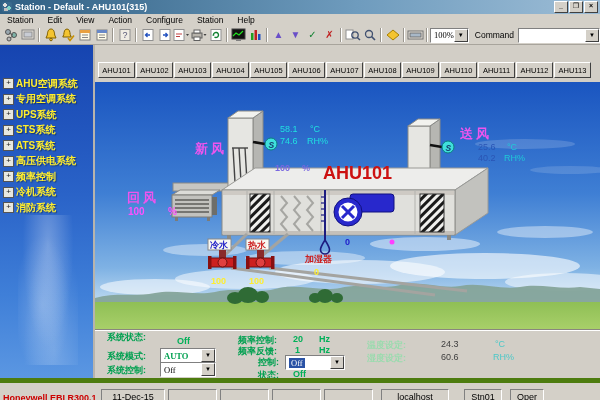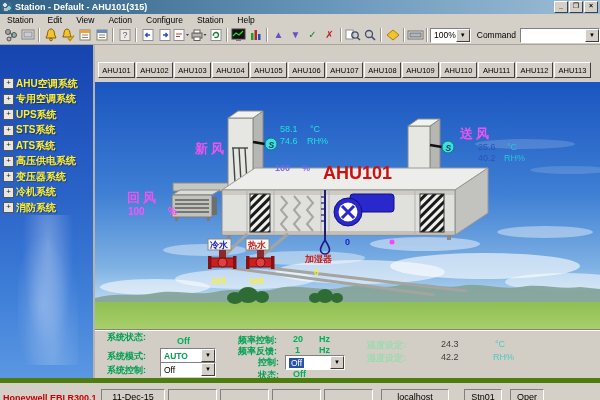--- a/index.html
+++ b/index.html
@@ -23,21 +23,21 @@
   .menubar{position:absolute;left:0;top:14px;width:600px;height:12px;background:#d4d0c8;
     display:flex;align-items:center;font-size:8.5px;}
   .menu-item{padding:0 7px;}
   
   .toolbar{position:absolute;left:0;top:26px;width:600px;height:19px;background:#d4d0c8;
     border-bottom:1px solid #a8a49c;display:flex;align-items:center;padding-left:2px;box-sizing:border-box;}
   .tbtn{width:17px;height:16px;display:flex;align-items:center;justify-content:center;flex:none;}
   .tsep{width:1px;height:14px;background:#9a968e;border-right:1px solid #fff;margin:0 2px;flex:none;}
   .glyph{font-size:10px;line-height:10px;}
   .combo{background:#fff;border:1px solid;border-color:#808080 #fff #fff #808080;height:13px;
-    display:flex;align-items:center;font-size:8.5px;}
+    display:flex;align-items:center;font-size:8.5px;font-family:Liberation Serif, serif;}
   .combo .ctext{flex:1;padding-left:3px;white-space:nowrap;overflow:hidden;}
   .combo .cbtn{width:12px;height:11px;background:#d4d0c8;border:1px solid;flex:none;
     border-color:#fff #404040 #404040 #fff;font-size:6px;text-align:center;line-height:10px;}
   .cmd-label{font-size:8.5px;margin:0 4px 0 6px;}
   
   .sidebar{position:absolute;left:0;top:45px;width:95px;height:333px;
     background:linear-gradient(180deg,#1644b0 0%,#2a63c8 45%,#3f7fd8 75%,#5b97e2 100%);
     border-right:2px solid #b8b4ac;box-sizing:border-box;padding-top:31px;}
   .sidebar::after{content:"";position:absolute;left:18px;top:170px;width:60px;height:150px;
     background:radial-gradient(ellipse at 50% 20%,rgba(255,255,255,.30),transparent 60%),
@@ -272,21 +272,21 @@
       <div class="tree-item">
         <span class="plusbox">+</span>
         <span>ATS系统</span>
       </div>
       <div class="tree-item">
         <span class="plusbox">+</span>
         <span>高压供电系统</span>
       </div>
       <div class="tree-item">
         <span class="plusbox">+</span>
-        <span>变压器系统</span>
+        <span>频率控制</span>
       </div>
       <div class="tree-item">
         <span class="plusbox">+</span>
         <span>冷机系统</span>
       </div>
       <div class="tree-item">
         <span class="plusbox">+</span>
         <span>消防系统</span>
       </div>
     </div>
@@ -521,21 +521,21 @@
         <span class="ctext"><span class="sel">Off</span></span>
         <span class="cbtn">▼</span>
       </span>
       <span class="pl" style="left:163px;top:38px">状态:</span>
       <span class="pv" style="left:198px;top:38px">Off</span>
 
       <span class="pl pale" style="left:272px;top:8px">温度设定:</span>
       <span class="pd" style="left:346px;top:8px">24.3</span>
       <span class="pu" style="left:400px;top:8px">°C</span>
       <span class="pl pale" style="left:272px;top:21px">湿度设定:</span>
-      <span class="pd" style="left:346px;top:21px">42.2</span>
+      <span class="pd" style="left:346px;top:21px">60.6</span>
       <span class="pu" style="left:398px;top:21px">RH%</span>
     </div>
   </div>
 
   <div class="statusbar">
     <span class="scell brand" style="width:95px">Honeywell EBI R300.1</span>
     <span class="scell" style="width:62px">11-Dec-15</span>
     <span class="scell" style="width:47px"></span>
     <span class="scell" style="width:47px"></span>
     <span class="scell" style="width:47px"></span>

